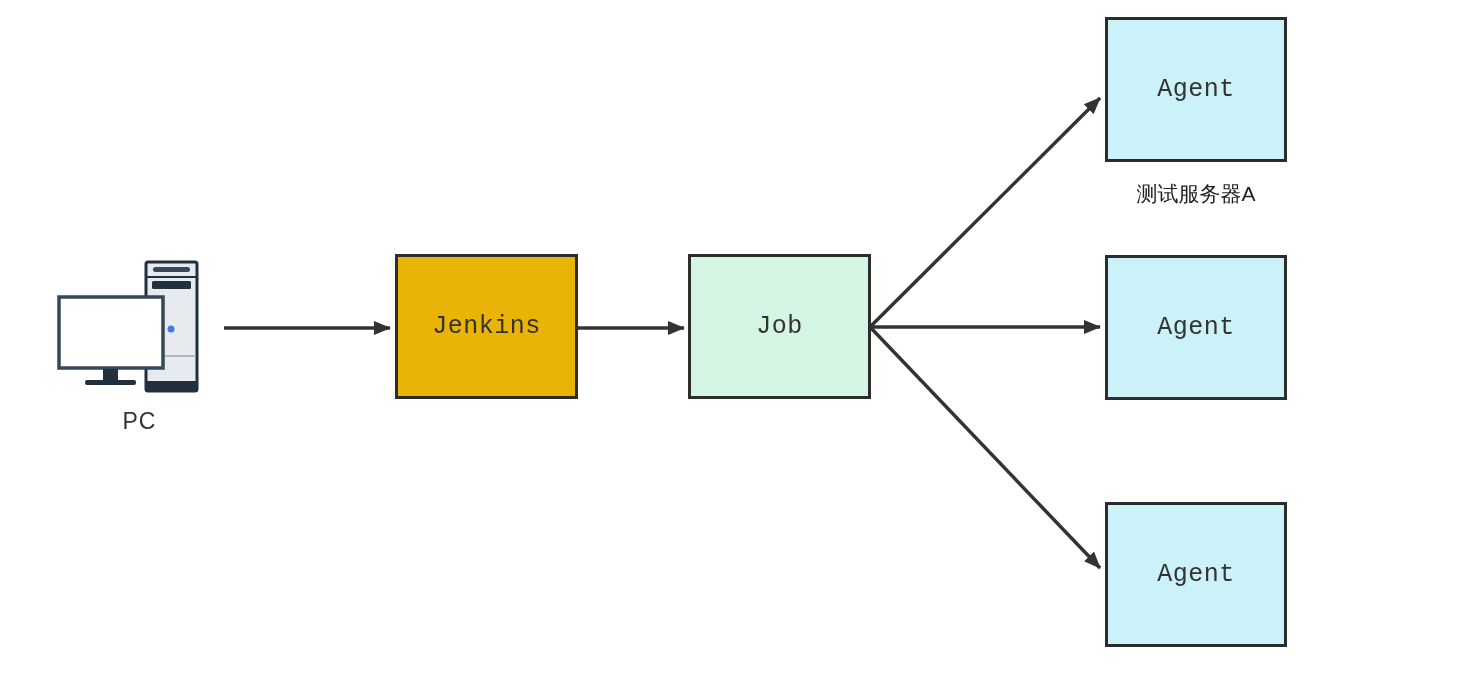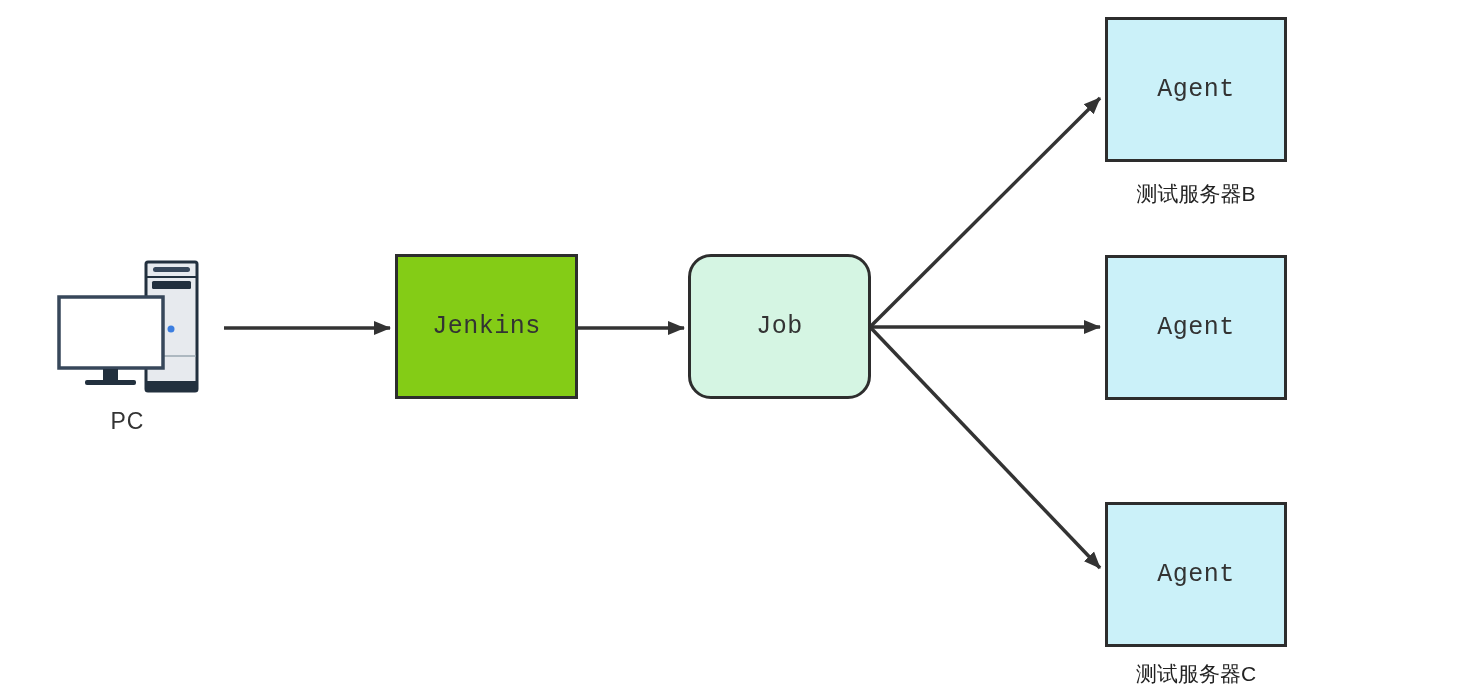--- a/index.html
+++ b/index.html
@@ -48,21 +48,21 @@
     font-size: 21px;
     font-weight: 400;
     color: #222222;
     white-space: nowrap;
   }
   .caption-a { top: 180px; }
   .caption-b { top: 422px; }
   .caption-c { top: 660px; }
   .pc-label {
     position: absolute;
-    left: 60px;
+    left: 72px;
     top: 408px;
     width: 135px;
     text-align: center;
     font-size: 23px;
     font-weight: 300;
     color: #333333;
     letter-spacing: 1px;
   }
 </style>
 </head>
@@ -94,35 +94,34 @@
       <circle cx="171" cy="329" r="3.5" fill="#3c7ee0"></circle>
 
       <rect x="59" y="297" width="104" height="71" fill="#ffffff" stroke="#37475a" stroke-width="3.5"></rect>
       <rect x="103" y="369" width="15" height="11" fill="#22303e"></rect>
       <rect x="85" y="380" width="51" height="5" rx="2" fill="#22303e"></rect>
     </g>
   </svg>
 
   <div class="pc-label">PC</div>
 
-  <div class="node node-jenkins" style="background: #84cc16;">
+  <div class="node node-jenkins" style="background: #eab308;">
     <span>Jenkins</span>
   </div>
 
-  <div class="node node-job" style="background: rgb(213, 245, 227); border-radius: 23px;">
+  <div class="node node-job" style="background: rgb(213, 245, 227);">
     <span>Job</span>
   </div>
 
   <div class="node node-agent-a" style="background: rgb(203, 241, 249);">
     <span>Agent</span>
   </div>
-  <div class="caption caption-a">测试服务器B</div>
+  <div class="caption caption-a">测试服务器A</div>
 
   <div class="node node-agent-b" style="background: rgb(203, 241, 249);">
     <span>Agent</span>
   </div>
 
   <div class="node node-agent-c" style="background: rgb(203, 241, 249);">
     <span>Agent</span>
   </div>
-  <div class="caption caption-c">测试服务器C</div>
 
 </div>
 
 </body></html>

